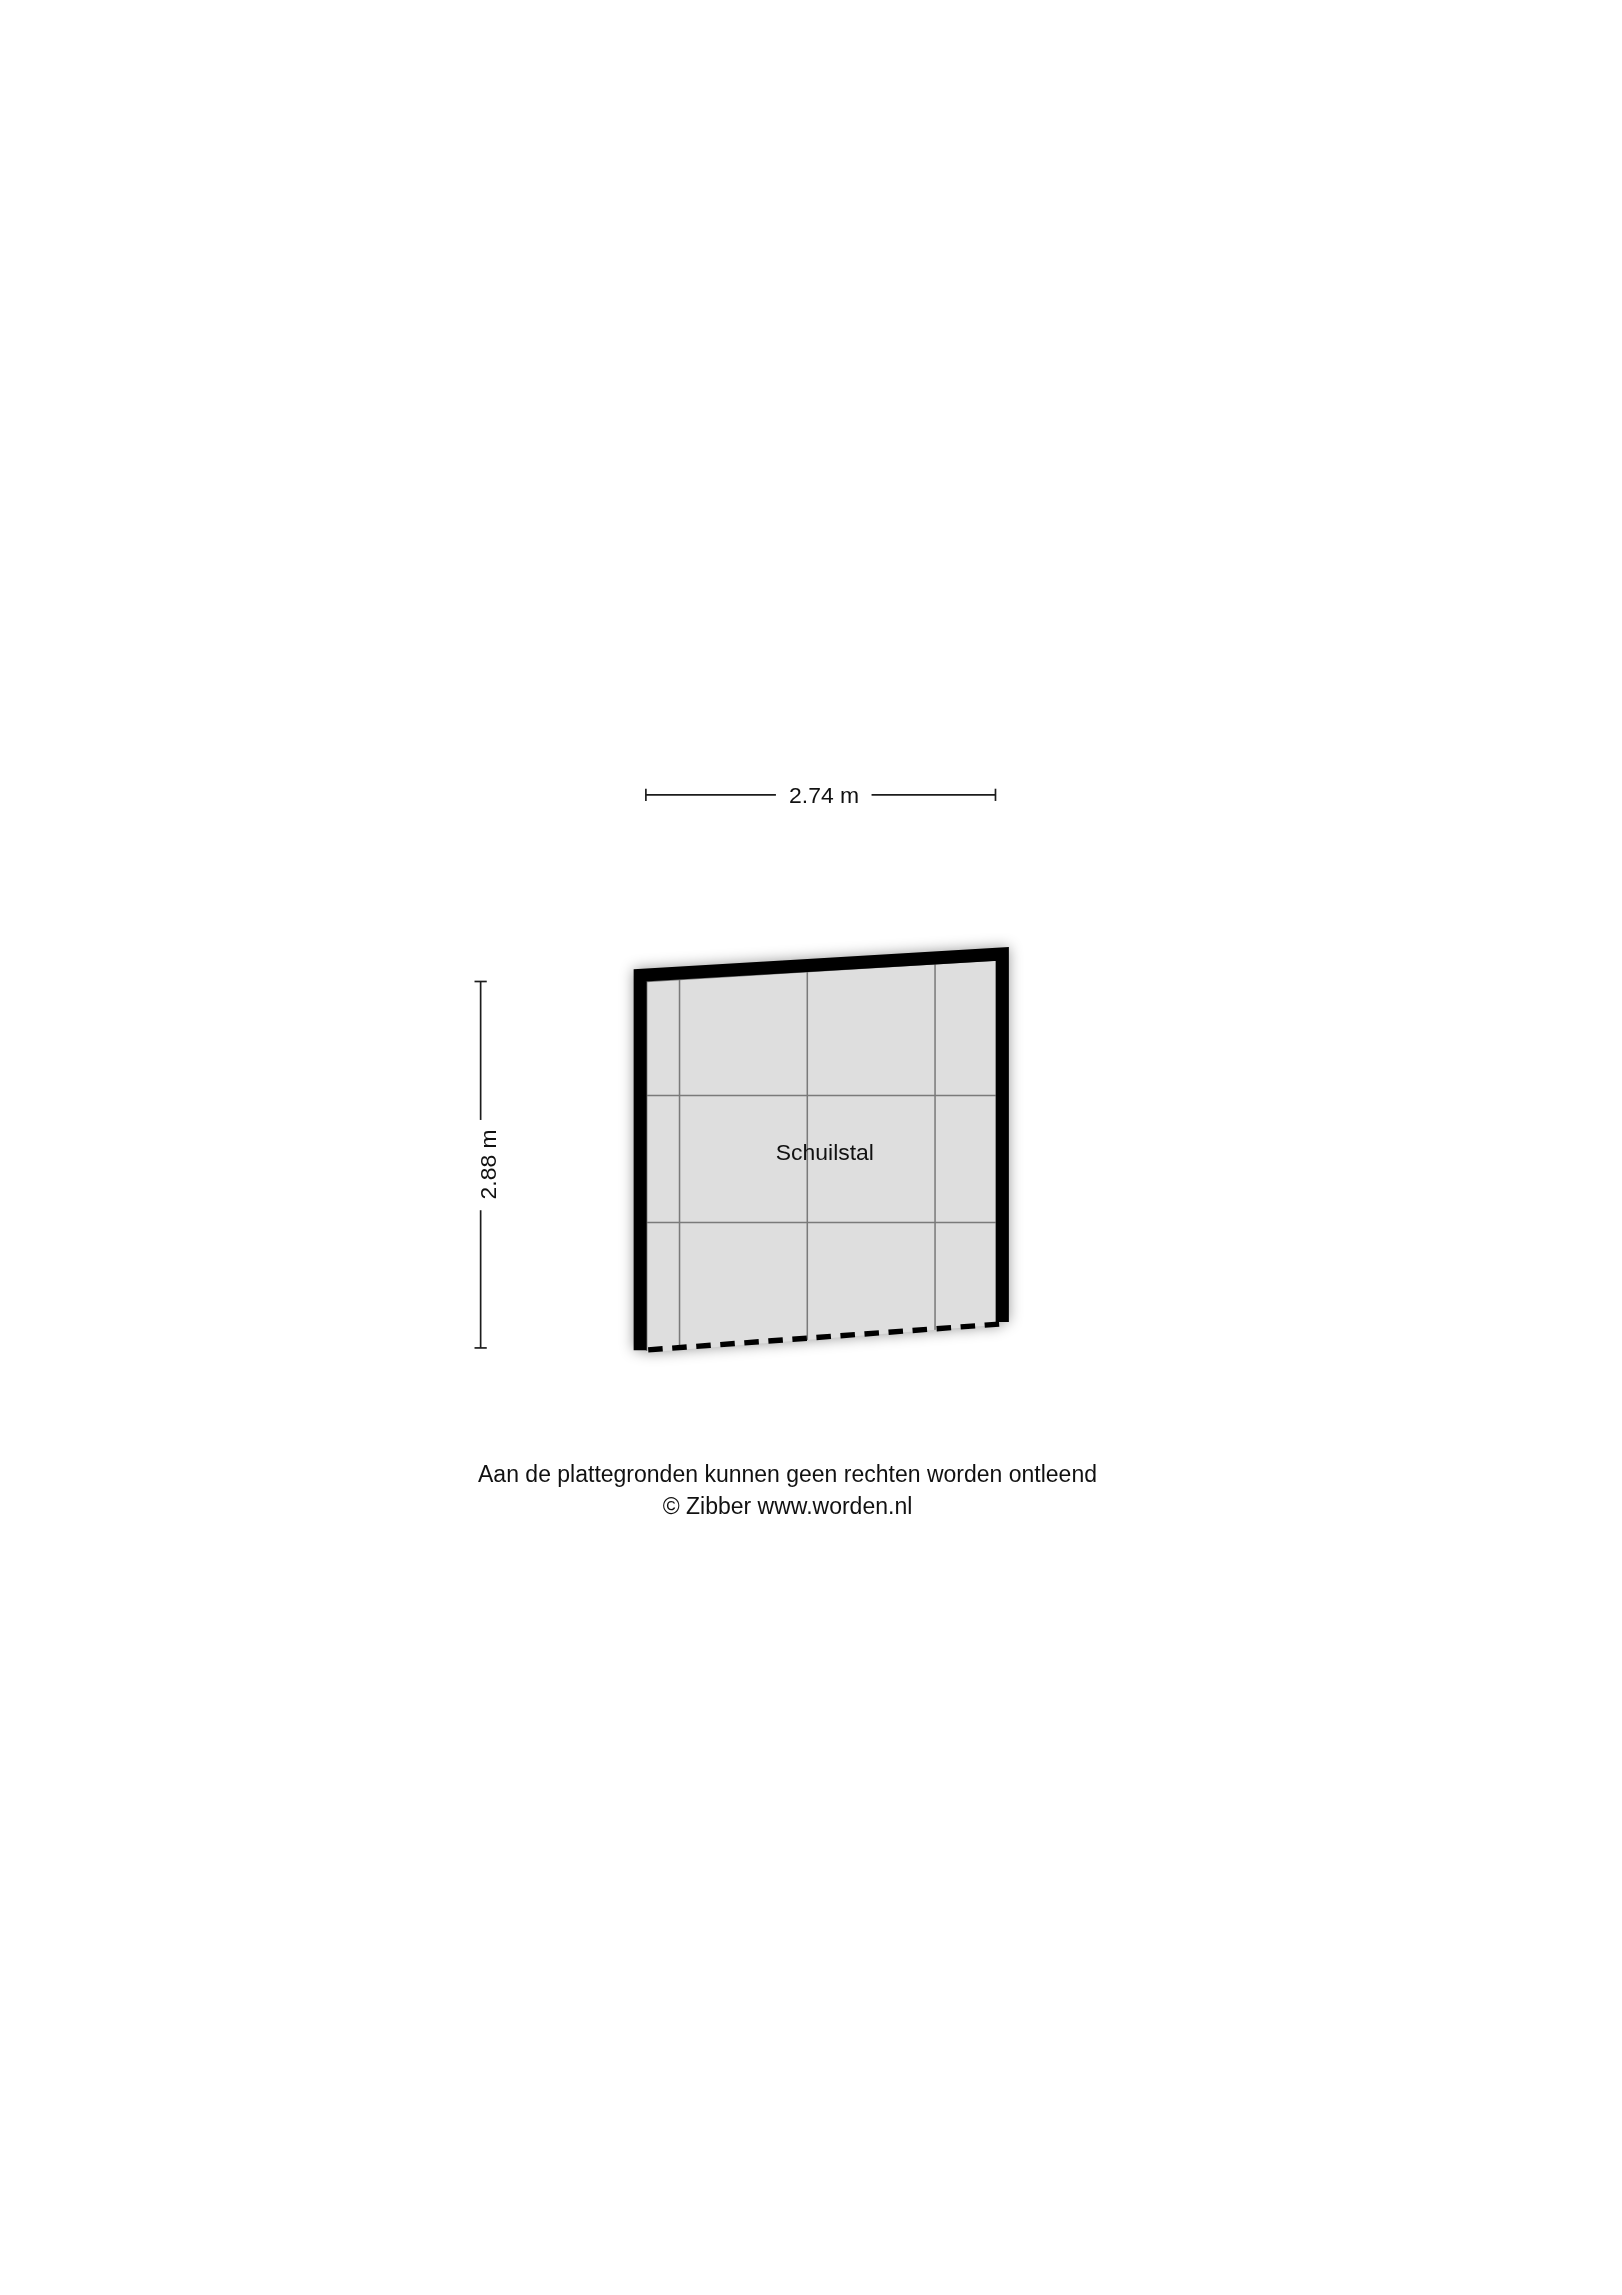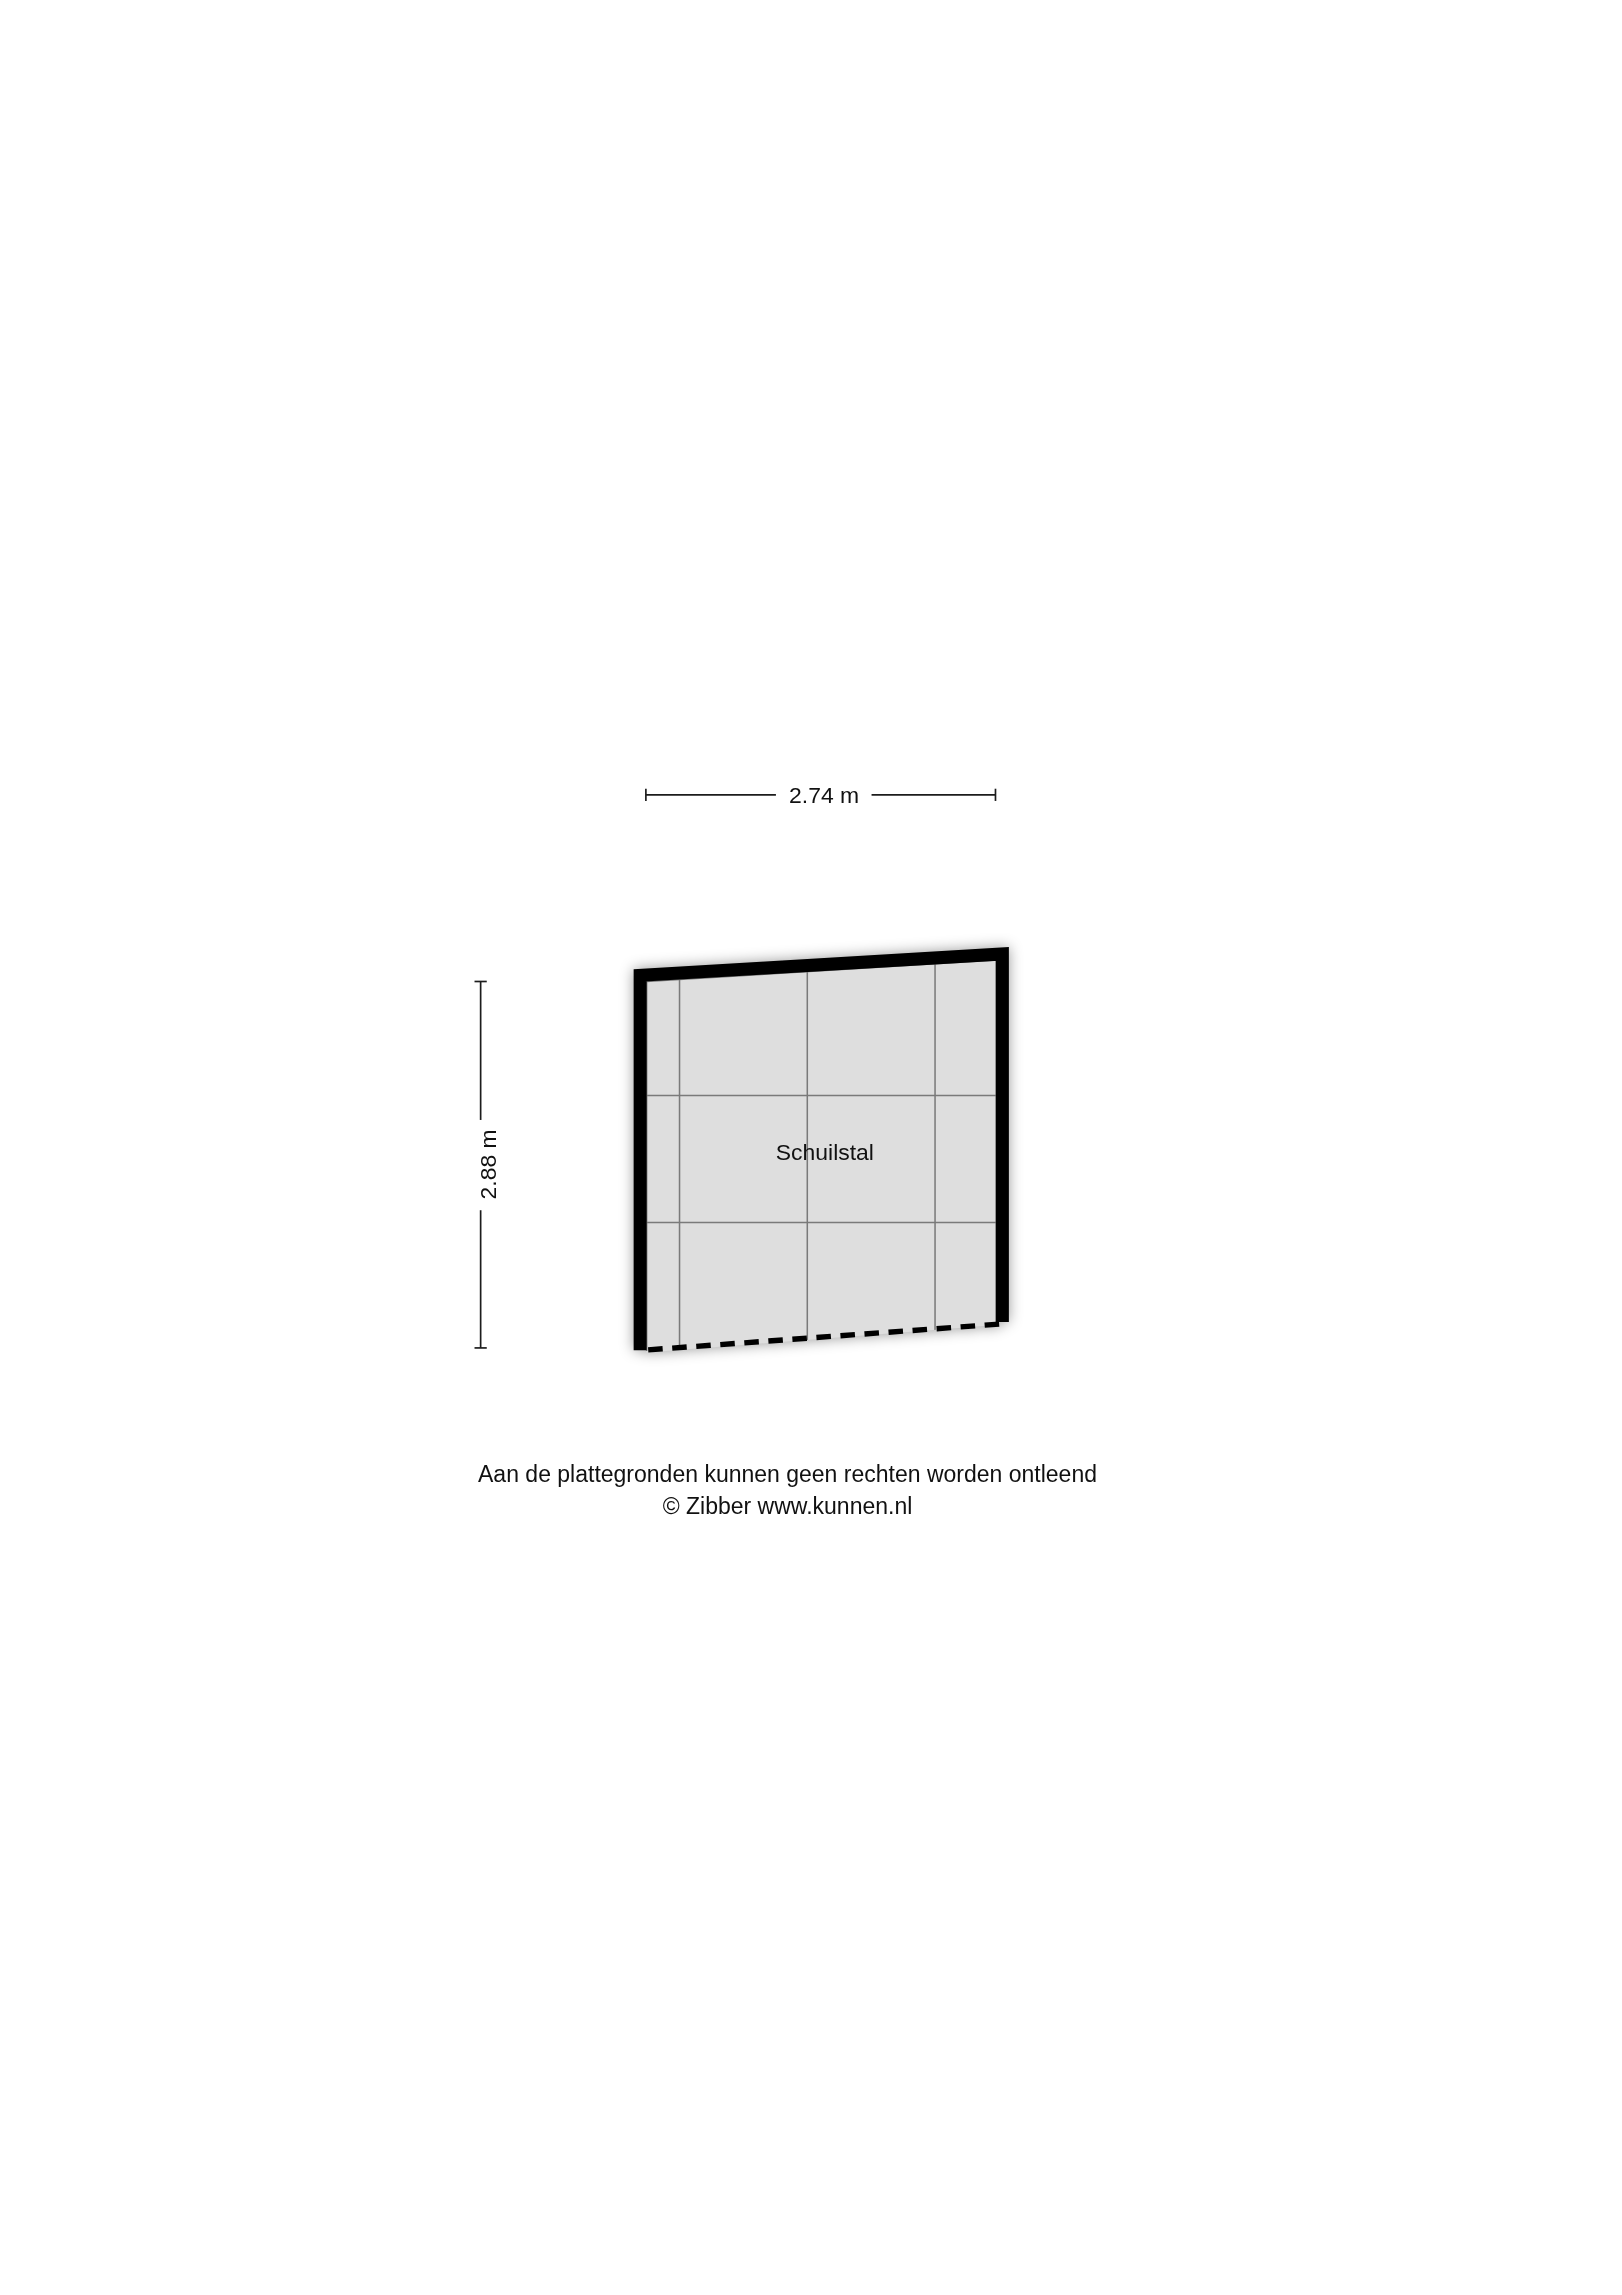--- a/index.html
+++ b/index.html
@@ -113,15 +113,15 @@
     <path class="room-outline" d="M 845,1766 L 845,1283 L 1302,1255 L 1302,1730"></path>
     <path class="walls" d="M 836.5,1765 L 836.5,1275 L 1310,1247 L 1310,1728"></path>
     <line class="dashed-open-side" x1="847" y1="1764.5" x2="1311" y2="1730.5"></line>
   </g>
 
   <text x="1078" y="1516" text-anchor="middle">Schuilstal</text>
 </svg>
 
 <div class="footer">
   <div>Aan de plattegronden kunnen geen rechten worden ontleend</div>
-  <div>© Zibber www.kunnen.nl</div>
+  <div>© Zibber www.worden.nl</div>
 </div>
 
 
 </body></html>

